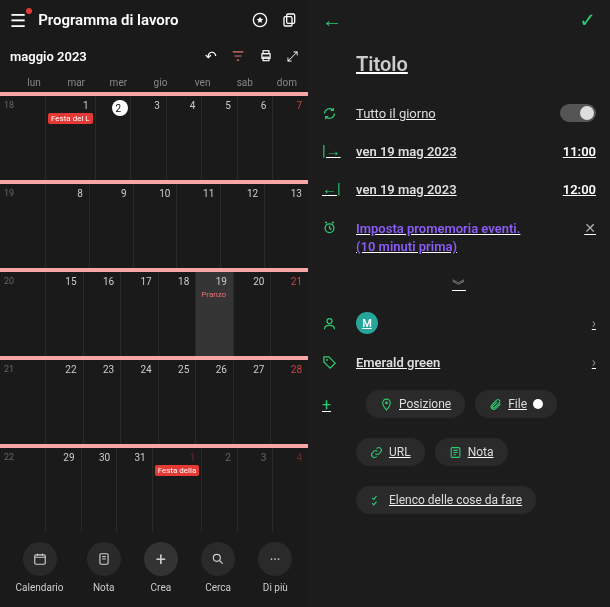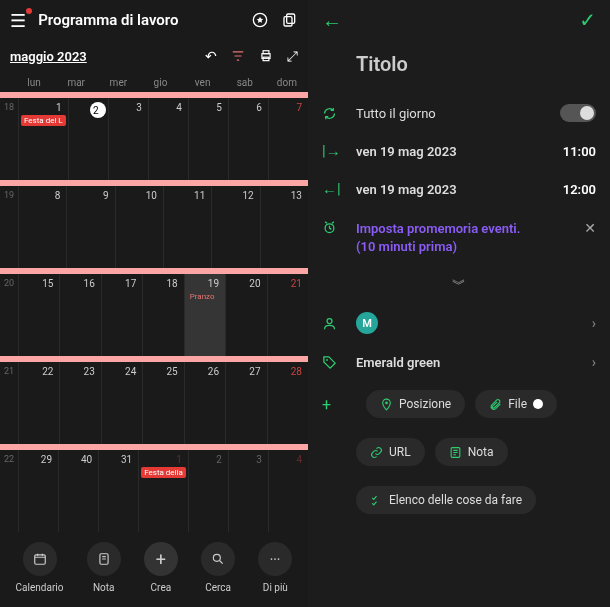--- a/index.html
+++ b/index.html
@@ -8,49 +8,49 @@
 .right { flex: 1; height: 100%; background: #1c1c1c; display: flex; flex-direction: column; }
 
 .hdr-left { display: flex; align-items: center; padding: 8px 10px; height: 40px; }
 .hdr-left .menu { font-size: 18px; position: relative; }
 .hdr-left .menu .dot { position: absolute; top: -2px; right: -6px; width: 6px; height: 6px; background: #e53935; border-radius: 50%; }
 .hdr-left .title { margin-left: 12px; font-weight: 600; font-size: 15px; }
 .hdr-icons { margin-left: auto; display: flex; gap: 14px; }
 .hdr-icons .ico { font-size: 16px; cursor: pointer; }
 
 .subhdr { display: flex; align-items: center; padding: 4px 10px; height: 32px; }
-.subhdr .month { font-weight: 600; font-size: 13px; text-decoration: underline; }
+.subhdr .month { font-weight: 600; font-size: 13px; }
 .subhdr .tools { margin-left: auto; display: flex; gap: 14px; align-items: center; }
 .subhdr .tools .ico { font-size: 14px; }
 
 .weekdays { display: flex; padding-left: 13px; font-size: 10px; color: #888; height: 20px; align-items: center; }
 .weekdays div { flex: 1; text-align: center; }
 
 .cal { flex: 1; display: flex; flex-direction: column; }
-.week { flex: 1; display: flex; border-top: 6px solid #fca5a5; position: relative; }
+.week { flex: 1; display: flex; border-top: 4px solid #fca5a5; position: relative; gap: 27px; }
 .wnum { width: 18px; font-size: 9px; color: #666; padding-top: 4px; text-align: center; }
 .days { flex: 1; display: flex; }
 .day { flex: 1; border-left: 1px solid #2a2a2a; padding: 4px 2px; font-size: 10px; text-align: right; position: relative; }
 .day .num { padding-right: 4px; color: #ccc; }
 .day.sun .num { color: #c44; }
 .day.today .num { background: #fff; color: #000; border-radius: 50%; width: 16px; height: 16px; display: inline-flex; align-items: center; justify-content: center; }
 .day.sel { background: rgba(255,255,255,0.12); }
 .evt { background: #e53935; color: #fff; font-size: 8px; padding: 1px 3px; border-radius: 2px; margin-top: 2px; text-align: left; white-space: nowrap; overflow: hidden; }
 .evt.pranzo { background: transparent; color: #e57373; }
 
 .bottom-nav { display: flex; justify-content: space-around; padding: 10px 4px 14px; }
 .bn-item { display: flex; flex-direction: column; align-items: center; gap: 6px; font-size: 10px; color: #ccc; }
 .bn-ico { width: 34px; height: 34px; border-radius: 50%; background: #2a2a2a; display: flex; align-items: center; justify-content: center; font-size: 14px; }
 .bn-ico.plus { background: #333; font-size: 18px; }
 
 .hdr-right { display: flex; align-items: center; padding: 8px 14px; height: 40px; }
 .hdr-right .back { color: #2ecc71; font-size: 20px; cursor: pointer; }
 .hdr-right .check { margin-left: auto; color: #2ecc71; font-size: 20px; cursor: pointer; }
 
-.event-body { flex: 1; padding: 0 14px; overflow-y: auto; }
+.event-body { flex: 1; padding: 0 14px; overflow-y: auto; text-decoration: underline; }
 .ev-title { font-size: 20px; font-weight: 600; color: #ccc; padding: 12px 0 18px 34px; }
 
 .ev-row { display: flex; align-items: center; padding: 10px 0; font-size: 13px; color: #ddd; }
 .ev-row .ico { width: 34px; color: #2ecc71; font-size: 15px; flex-shrink: 0; }
 .ev-row .lbl { flex: 1; }
 .ev-row .val { color: #ffffff; font-weight: 600; }
 .ev-row .chev { color: #888; font-size: 14px; margin-left: 8px; }
 
 .toggle { width: 36px; height: 18px; background: #555; border-radius: 9px; position: relative; }
 .toggle::after { content: ''; position: absolute; right: 2px; top: 2px; width: 14px; height: 14px; background: #ddd; border-radius: 50%; }
@@ -228,21 +228,21 @@
           </div>
         </div>
       </div>
       <div class="week">
         <div class="wnum">22</div>
         <div class="days">
           <div class="day">
             <div class="num">29</div>
           </div>
           <div class="day">
-            <div class="num">40</div>
+            <div class="num">30</div>
           </div>
           <div class="day">
             <div class="num">31</div>
           </div>
           <div class="day sun">
             <div class="num" style="opacity: 0.4;">1</div>
             <div class="evt">Festa della</div>
           </div>
           <div class="day">
             <div class="num" style="opacity: 0.4;">2</div>

